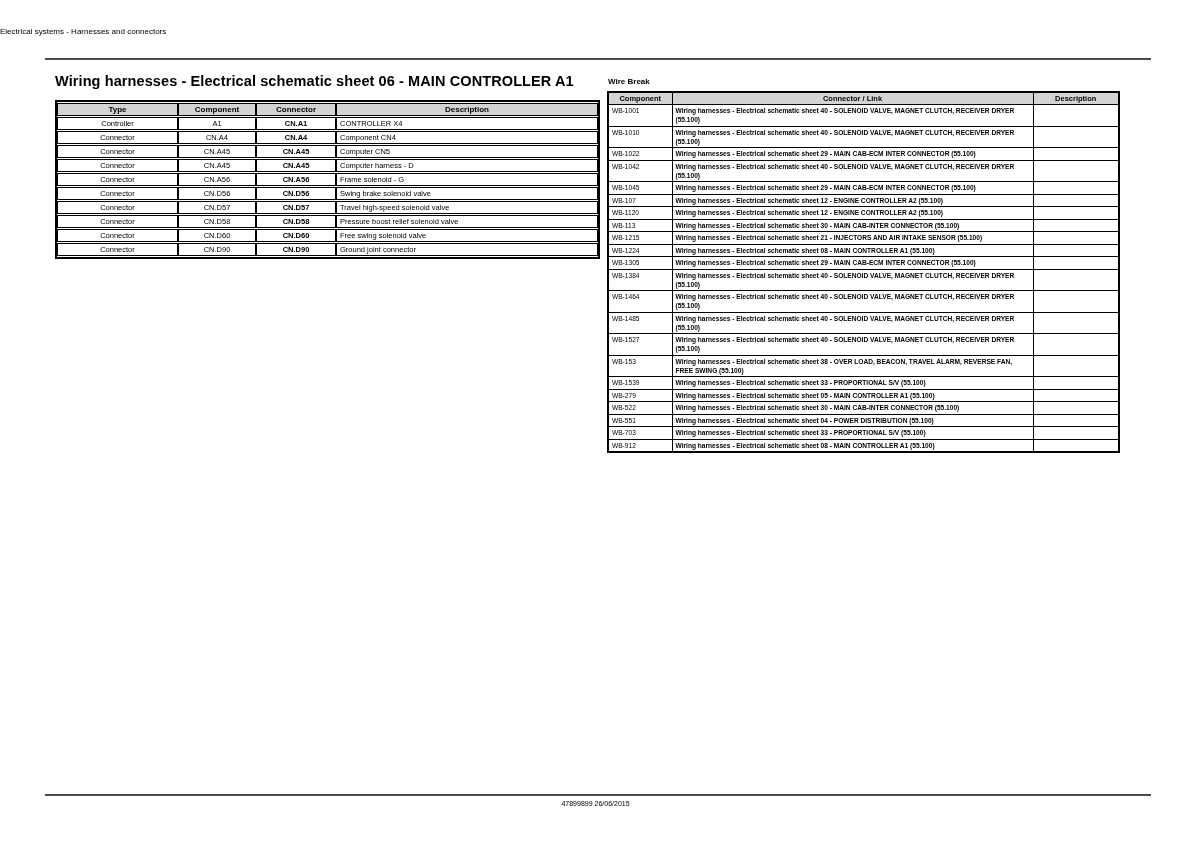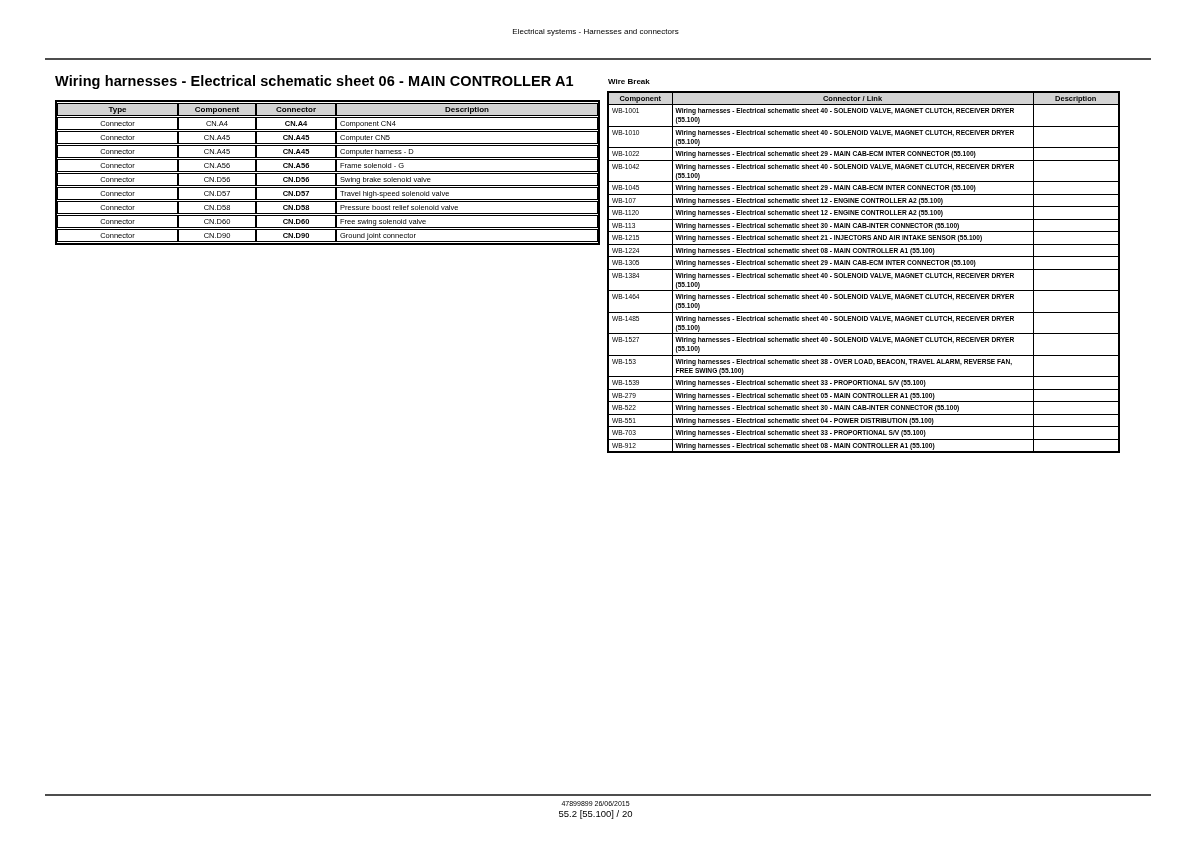--- a/index.html
+++ b/index.html
@@ -10,21 +10,21 @@
     height: 842px;
     background: #ffffff;
     color: #000;
     font-family: "Liberation Sans", "DejaVu Sans", sans-serif;
     overflow: hidden;
   }
 
   
   .page-header {
     position: absolute; top: 27px; left: 0; width: 100%;
-    text-align: center; font-size: 8px; line-height: 10px;
+    font-size: 8px; line-height: 10px;
   }
   .rule {
     position: absolute; left: 45px; width: 1106px; height: 2px;
     background: var(--rule_color, #4d4d4d);
   }
   .top-rule { top: 58px; }
   .footer-rule { top: 794px; }
   .footer {
     position: absolute; top: 799px; left: 0; width: 100%;
     text-align: center;
@@ -109,20 +109,26 @@
       <thead>
         <tr>
             <th>Type</th>
             <th>Component</th>
             <th>Connector</th>
             <th>Description</th>
           </tr>
       </thead>
       <tbody>
           <tr>
+            <td>Controller</td>
+            <td>A1</td>
+            <td>CN.A1</td>
+            <td>CONTROLLER X4</td>
+          </tr>
+          <tr>
             <td>Connector</td>
             <td>CN.A4</td>
             <td>CN.A4</td>
             <td>Component CN4</td>
           </tr>
           <tr>
             <td>Connector</td>
             <td>CN.A45</td>
             <td>CN.A45</td>
             <td>Computer CN5</td>
@@ -299,16 +305,15 @@
             <td>Wiring harnesses - Electrical schematic sheet 08 - MAIN CONTROLLER A1 (55.100)</td>
             <td></td>
           </tr>
         </tbody>
     </table>
   </div>
 
   <div class="rule footer-rule"></div>
   <div class="footer">
     <div class="footer-ref">47899899 26/06/2015</div>
-    <div class="footer-page">55.2 [55.100] / 20</div>
   </div>
 
 </div>
 
 </body></html>

